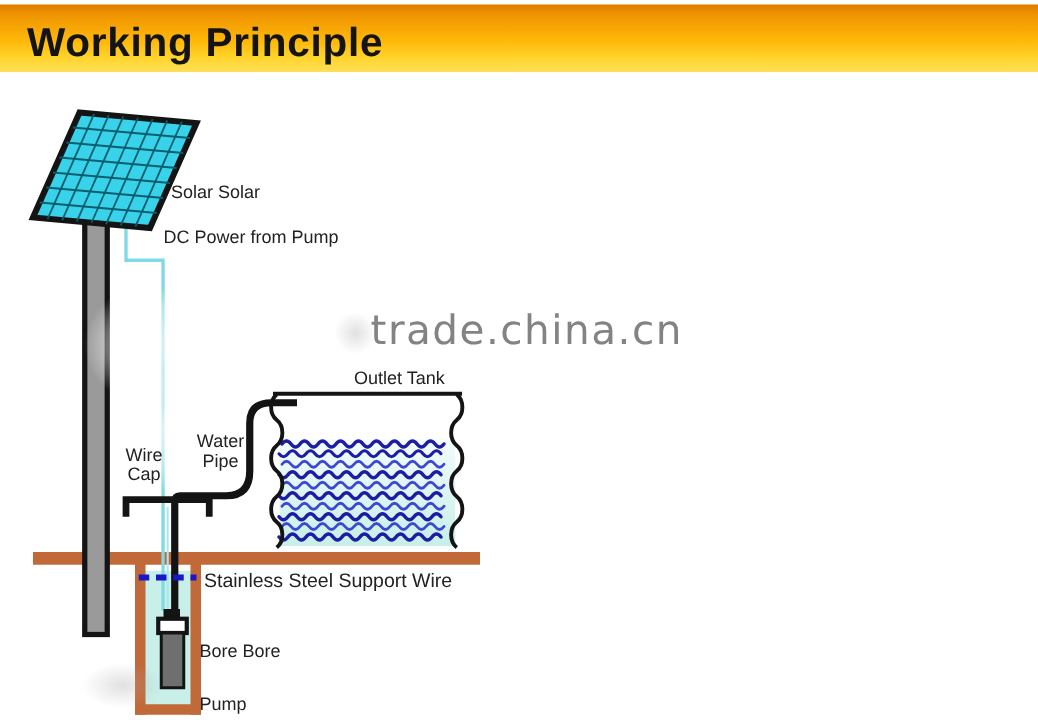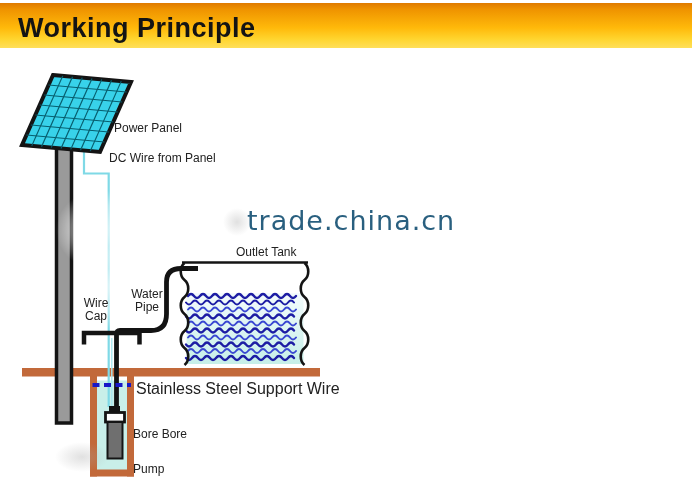--- a/index.html
+++ b/index.html
@@ -122,22 +122,22 @@
       <rect class="pumpcap" stroke-width="2.8" x="105.5" y="412.5" width="19" height="9.5"></rect>
       <rect class="pumpbody" stroke-width="2" x="107.5" y="422" width="15" height="36.5"></rect>
     </g>
 
     <ellipse cx="100" cy="230" rx="44" ry="40" fill="url(#blobW)"></ellipse>
     <ellipse cx="112" cy="287" rx="34" ry="42" fill="url(#blobW)"></ellipse>
     <circle cx="237" cy="222" r="14" fill="url(#blobG)"></circle>
     <ellipse cx="82" cy="457" rx="27" ry="15" fill="url(#blobG)"></ellipse>
   </svg>
 
-  <div class="lbl" style="left:114px;top:122px;">Power Panel</div>
-  <div class="lbl" style="left:109px;top:152px;">DC Wire from Panel</div>
-  <div id="watermark-text" style="color: #0c4a6e;">trade.china.cn</div>
+  <div class="lbl" style="left:114px;top:122px;">Solar Solar</div>
+  <div class="lbl" style="left:109px;top:152px;">DC Power from Pump</div>
+  <div id="watermark-text" style="color: #737373;">trade.china.cn</div>
   <div class="lbl" style="left:236px;top:246px;">Outlet Tank</div>
   <div class="lbl center" style="left:119px;top:288px;width:56px;">Water Pipe</div>
   <div class="lbl center" style="left:76px;top:297px;width:40px;">Wire Cap</div>
-  <div class="lbl" style="left:136px;top:380px;font-size:16px;">Stainless Steel Support Wire</div>
+  <div class="lbl" style="left:136px;top:380px;font-size:13px;">Stainless Steel Support Wire</div>
   <div class="lbl" style="left:133px;top:428px;">Bore Bore</div>
   <div class="lbl" style="left:133px;top:463px;">Pump</div>
 </div>
 
 </body></html>

